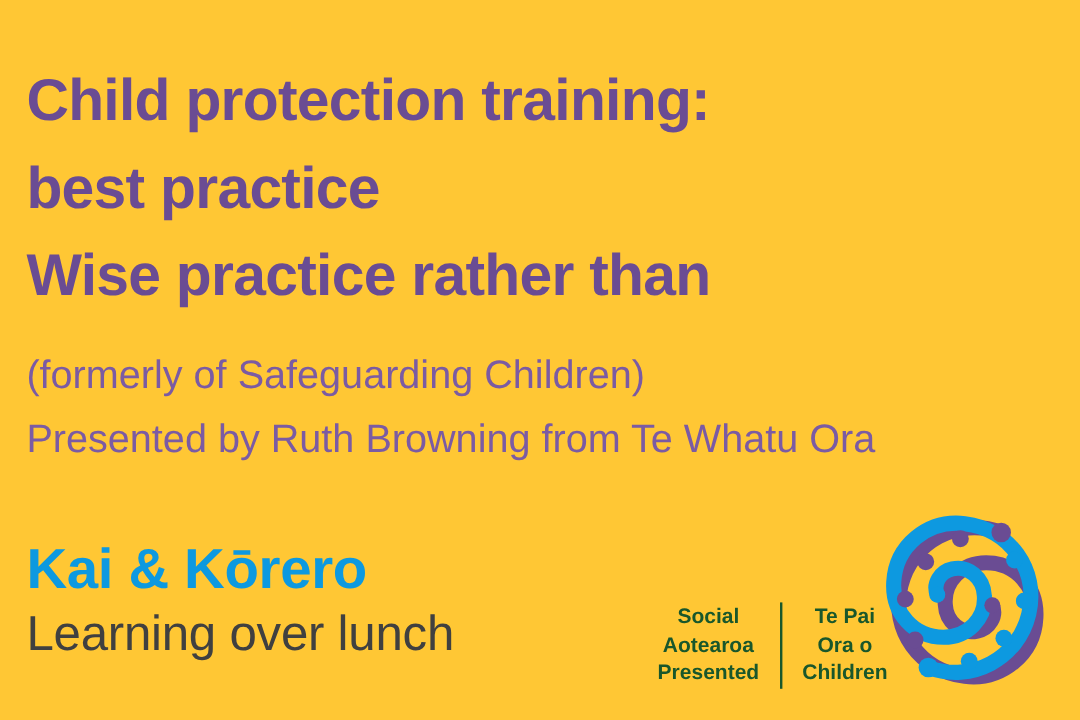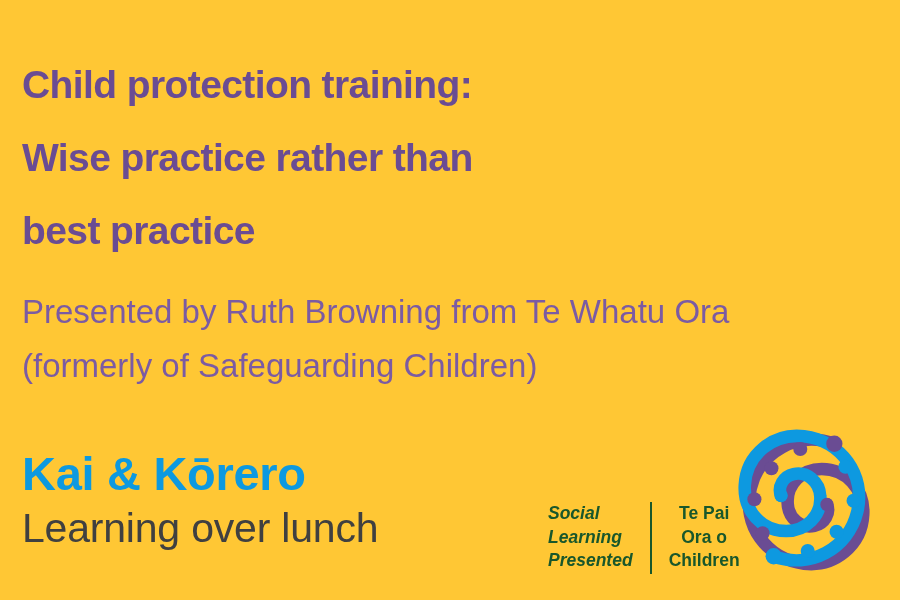--- a/index.html
+++ b/index.html
@@ -24,21 +24,21 @@
 
   
   .headline {
     position: absolute;
     left: 22px;
     top: 48px;
     width: 840px;
     color: #6a4c93;
     font-family: "Liberation Sans", sans-serif;
     font-weight: bold;
-    font-size: 39px;
+    font-size: 49px;
     line-height: 73px;
     letter-spacing: -0.6px;
     margin: 0;
   }
   .headline .hl-line {
     display: block;
     white-space: nowrap;
   }
 
   
@@ -96,21 +96,21 @@
     display: flex;
     align-items: flex-start;
   }
   .logo-col {
     color: #19572b;
     font-size: 17.5px;
     font-weight: bold;
     line-height: 23.5px;
     white-space: nowrap;
   }
-  .logo-col-left  { text-align: left; font-style: italic; }
+  .logo-col-left  { text-align: center; }
   .logo-col-right { text-align: center; }
   .logo-divider {
     width: 2px;
     height: 72px;
     background: #19572b;
     margin: 0 17px;
     flex: 0 0 auto;
     align-self: center;
   }
   .logo-koru {
@@ -121,40 +121,40 @@
     height: 148px;
   }
 </style>
 </head>
 <body>
 
 <div class="poster">
 
   <h1 class="headline">
     <span class="hl-line">Child protection training:</span>
+    <span class="hl-line">best practice</span>
     <span class="hl-line">Wise practice rather than</span>
-    <span class="hl-line">best practice</span>
   </h1>
 
   <div class="subhead">
+    <span class="sub-line">(formerly of Safeguarding Children)</span>
     <span class="sub-line">Presented by Ruth Browning from Te Whatu Ora</span>
-    <span class="sub-line">(formerly of Safeguarding Children)</span>
   </div>
 
   <div class="kk-block">
     <div class="kk-title">Kai &amp; Kōrero</div>
     <div class="kk-sub">Learning over lunch</div>
   </div>
 
   <div class="logo">
 
     <div class="logo-wordmark">
       <div class="logo-col logo-col-left">
         <div>Social</div>
-        <div>Learning</div>
+        <div>Aotearoa</div>
         <div>Presented</div>
       </div>
 
       <div class="logo-divider"></div>
 
       <div class="logo-col logo-col-right">
         <div>Te Pai</div>
         <div>Ora o</div>
         <div>Children</div>
       </div>

